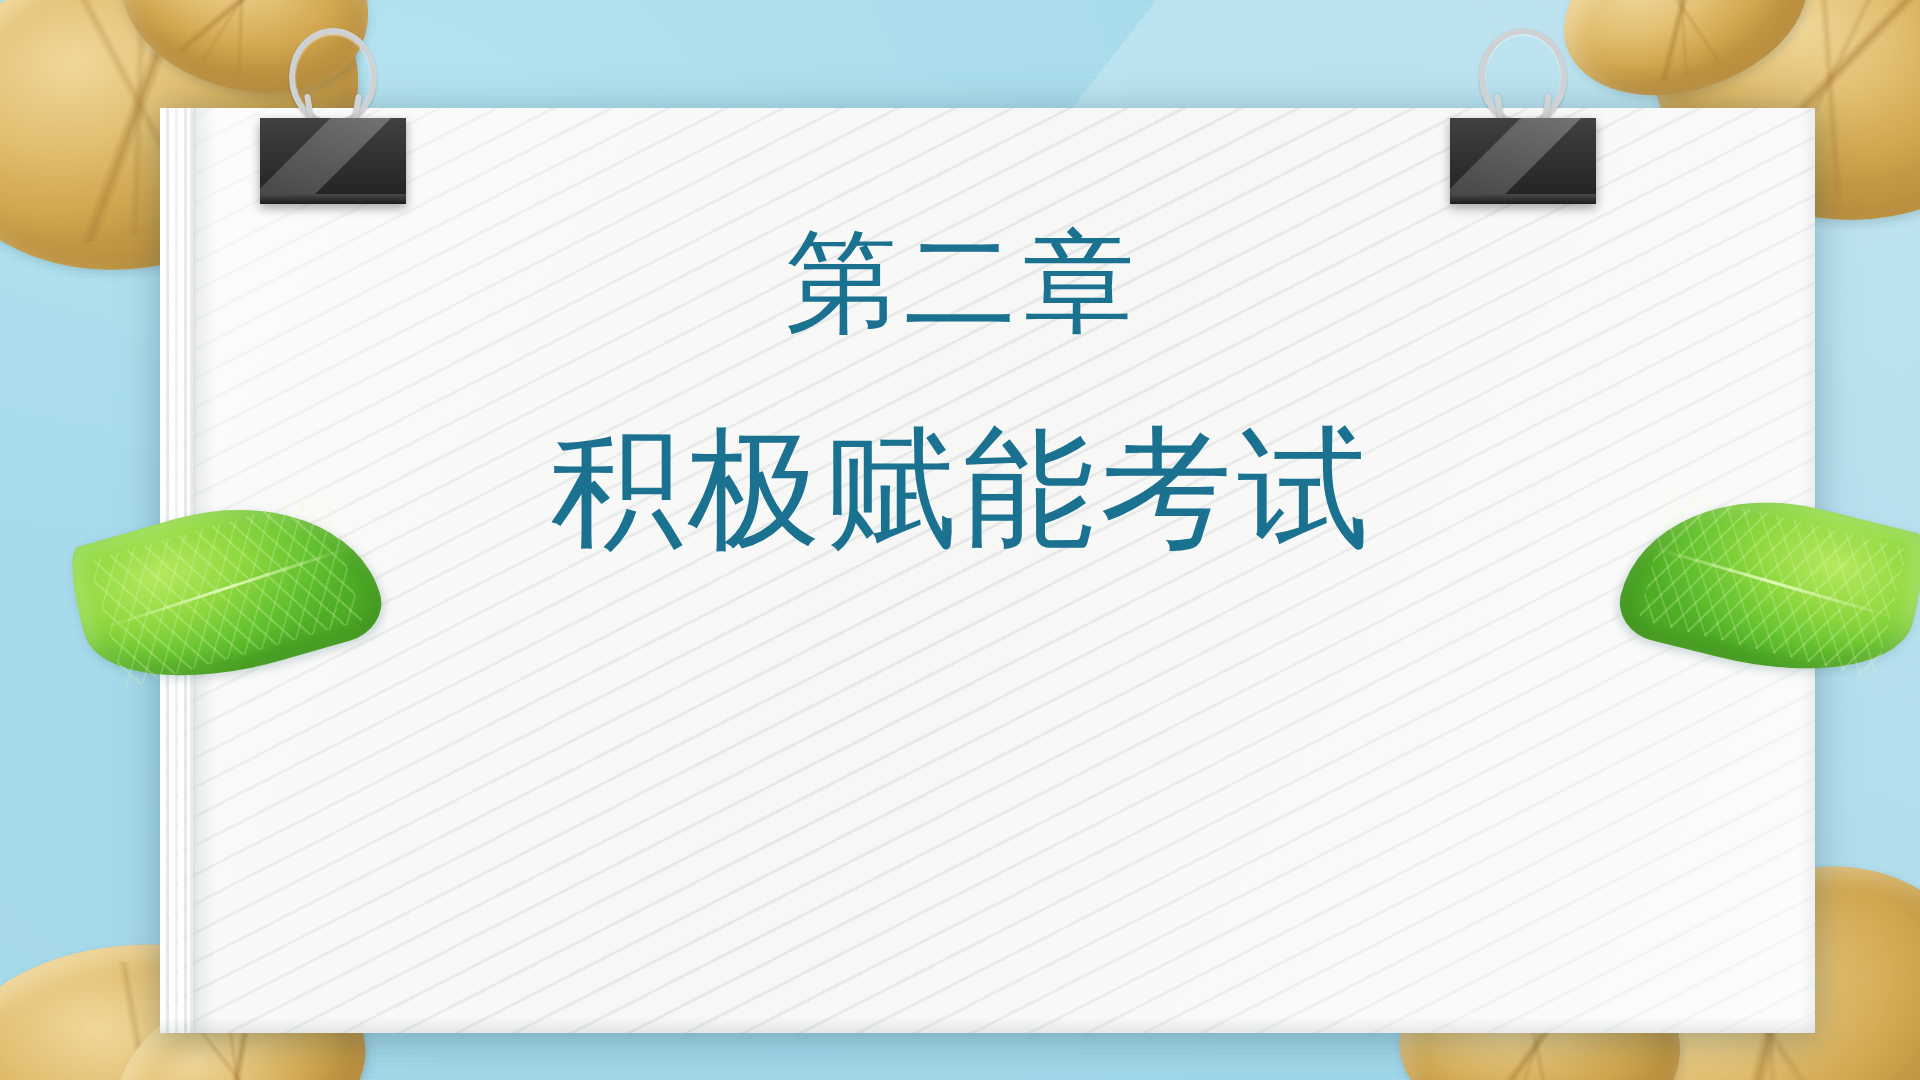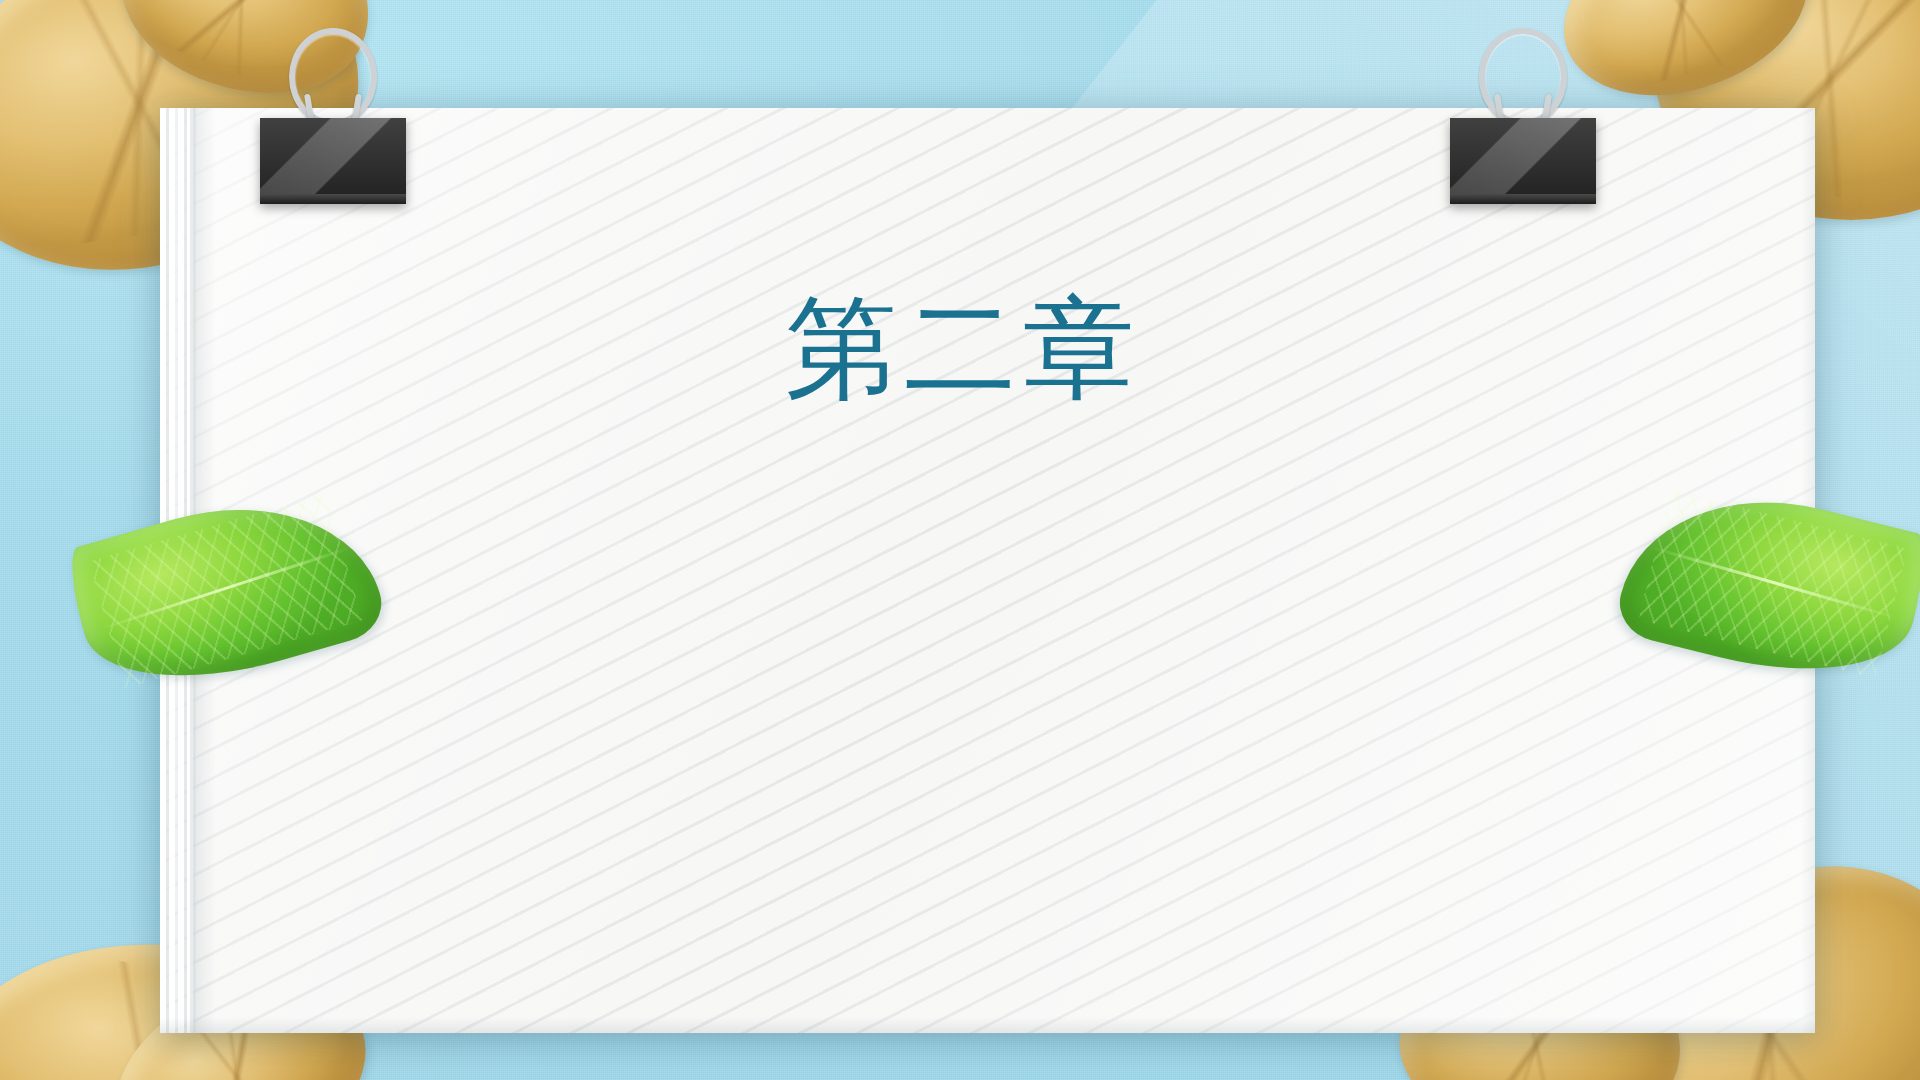--- a/index.html
+++ b/index.html
@@ -310,15 +310,16 @@
     <div class="wire-leg leg-r"></div>
     <div class="body">
       <div class="body-hi"></div>
       <div class="body-hi2"></div>
       <div class="body-lip"></div>
     </div>
   </div>
 
   <div class="text-block">
     <div class="title">第二章</div>
+    <div class="subtitle">积极赋能考试</div>
   </div>
 
 </div>
 
 </body></html>

